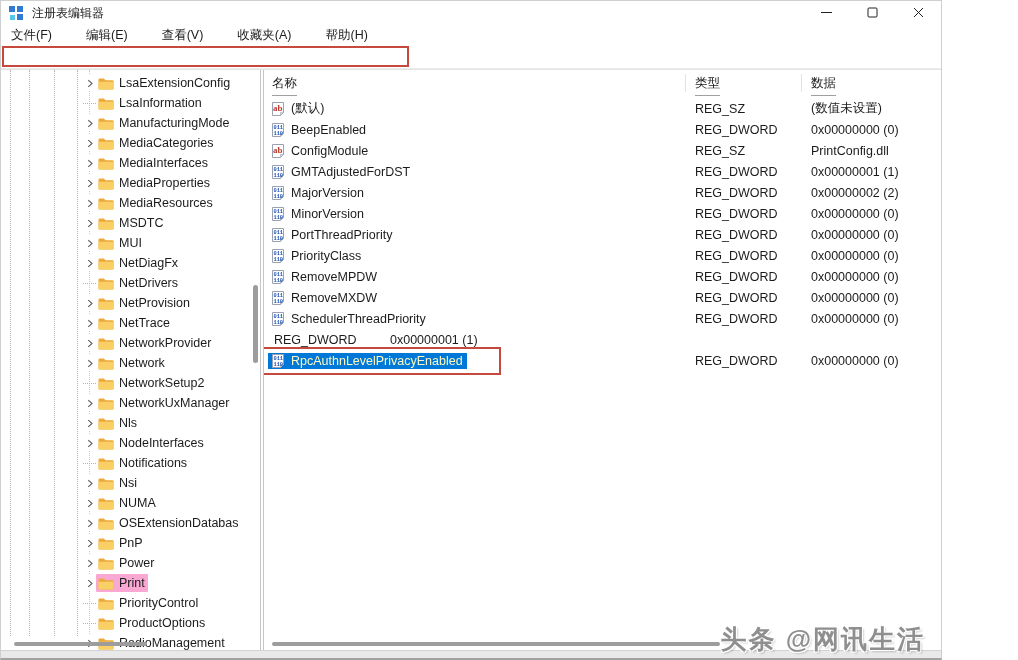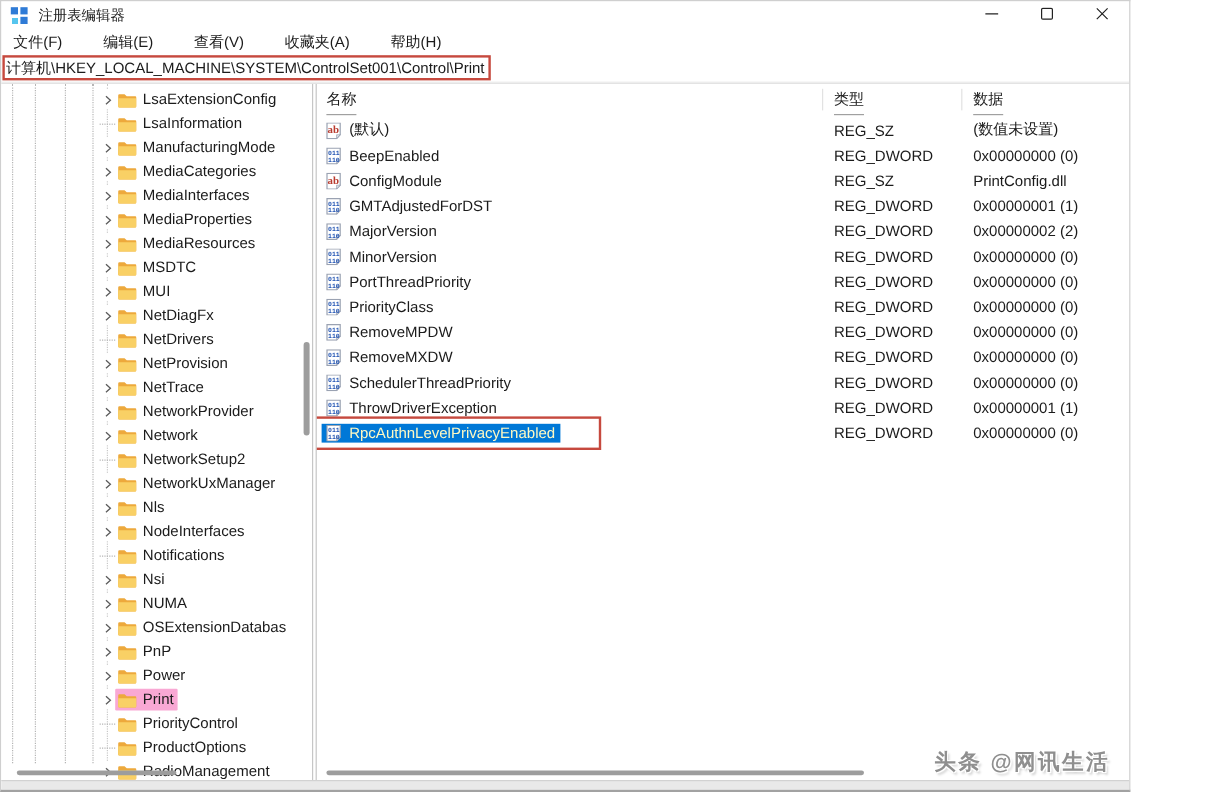--- a/index.html
+++ b/index.html
@@ -53,21 +53,21 @@
   .name-chip{display:inline-flex;align-items:center;padding:1px 4px 1px 2px;}
   .vicon{width:16px;height:14px;flex:0 0 16px;margin-right:5px;display:inline-flex;}
   .value-row.selected .name-chip{background:#0078d7;color:#fef9c3;}
   .cell-type{width:116px;flex:0 0 116px;padding-left:10px;}
   .cell-data{flex:1;padding-left:10px;}
   .value-annotation{position:absolute;left:-3px;top:277px;width:240px;height:28px;
     border:2px solid #c6493e;pointer-events:none;z-index:3;}
   .values-hscroll{position:absolute;left:8px;bottom:4px;height:4px;width:448px;background:#9d9d9d;border-radius:2px;}
   
   .bottom-strip{position:absolute;left:0;right:0;bottom:0;height:8px;background:#e9e9e9;border-top:1px solid #d2d2d2;}
-  .watermark{position:absolute;right:16px;bottom:11px;font-size:18px;font-weight:700;
+  .watermark{position:absolute;right:16px;bottom:1px;font-size:26px;font-weight:700;
     color:#8f8f8f;letter-spacing:2px;z-index:5;
     text-shadow:-1px -1px 0 #fff,1px -1px 0 #fff,-1px 1px 0 #fff,1px 1px 0 #fff,2px 2px 2px rgba(0,0,0,.18);}
 </style>
 </head>
 <body>
 
 <div class="window">
 
   <div class="titlebar">
     <span class="app-icon"><svg width="16" height="16" viewBox="0 0 16 16">
@@ -98,21 +98,20 @@
 
   <div class="menubar">
       <span class="menu-item">文件(F)</span>
       <span class="menu-item">编辑(E)</span>
       <span class="menu-item">查看(V)</span>
       <span class="menu-item">收藏夹(A)</span>
       <span class="menu-item">帮助(H)</span>
     </div>
 
   <div class="addressbar">
-    <span>计算机\HKEY_LOCAL_MACHINE\SYSTEM\ControlSet001\Control\Print</span>
     <div class="address-annotation"></div>
   </div>
 
   <div class="main">
 
     <div class="tree-panel">
       <div class="guide g1"></div>
       <div class="guide g2"></div>
       <div class="guide g3"></div>
       <div class="guide g4"></div>
@@ -751,33 +750,20 @@
                     <text x="3.4" y="12" font-size="5.4" font-weight="bold" fill="#2456b4" font-family="Liberation Mono,monospace">110</text>
                   </svg>
                 </span>
                 <span>SchedulerThreadPriority</span>
               </span>
             </div>
             <div class="cell cell-type">REG_DWORD</div>
             <div class="cell cell-data">0x00000000 (0)</div>
           </div>
           <div class="value-row">
-            <div class="cell cell-name">
-              <span class="name-chip">
-                <span class="vicon">
-                  <svg width="16" height="14" viewBox="0 0 16 14">
-                    <path d="M2.5.5h11v9.8l-3 3.2h-8z" fill="#fff" stroke="#9aa2b2" stroke-width="1"></path>
-                    <path d="M13.5 10.3h-3v3.2z" fill="#dde1e8" stroke="#9aa2b2" stroke-width=".6"></path>
-                    <text x="3.4" y="6.4" font-size="5.4" font-weight="bold" fill="#2456b4" font-family="Liberation Mono,monospace">011</text>
-                    <text x="3.4" y="12" font-size="5.4" font-weight="bold" fill="#2456b4" font-family="Liberation Mono,monospace">110</text>
-                  </svg>
-                </span>
-                <span>ThrowDriverException</span>
-              </span>
-            </div>
             <div class="cell cell-type">REG_DWORD</div>
             <div class="cell cell-data">0x00000001 (1)</div>
           </div>
           <div class="value-row selected">
             <div class="cell cell-name">
               <span class="name-chip">
                 <span class="vicon">
                   <svg width="16" height="14" viewBox="0 0 16 14">
                     <path d="M2.5.5h11v9.8l-3 3.2h-8z" fill="#fff" stroke="#9aa2b2" stroke-width="1"></path>
                     <path d="M13.5 10.3h-3v3.2z" fill="#dde1e8" stroke="#9aa2b2" stroke-width=".6"></path>

